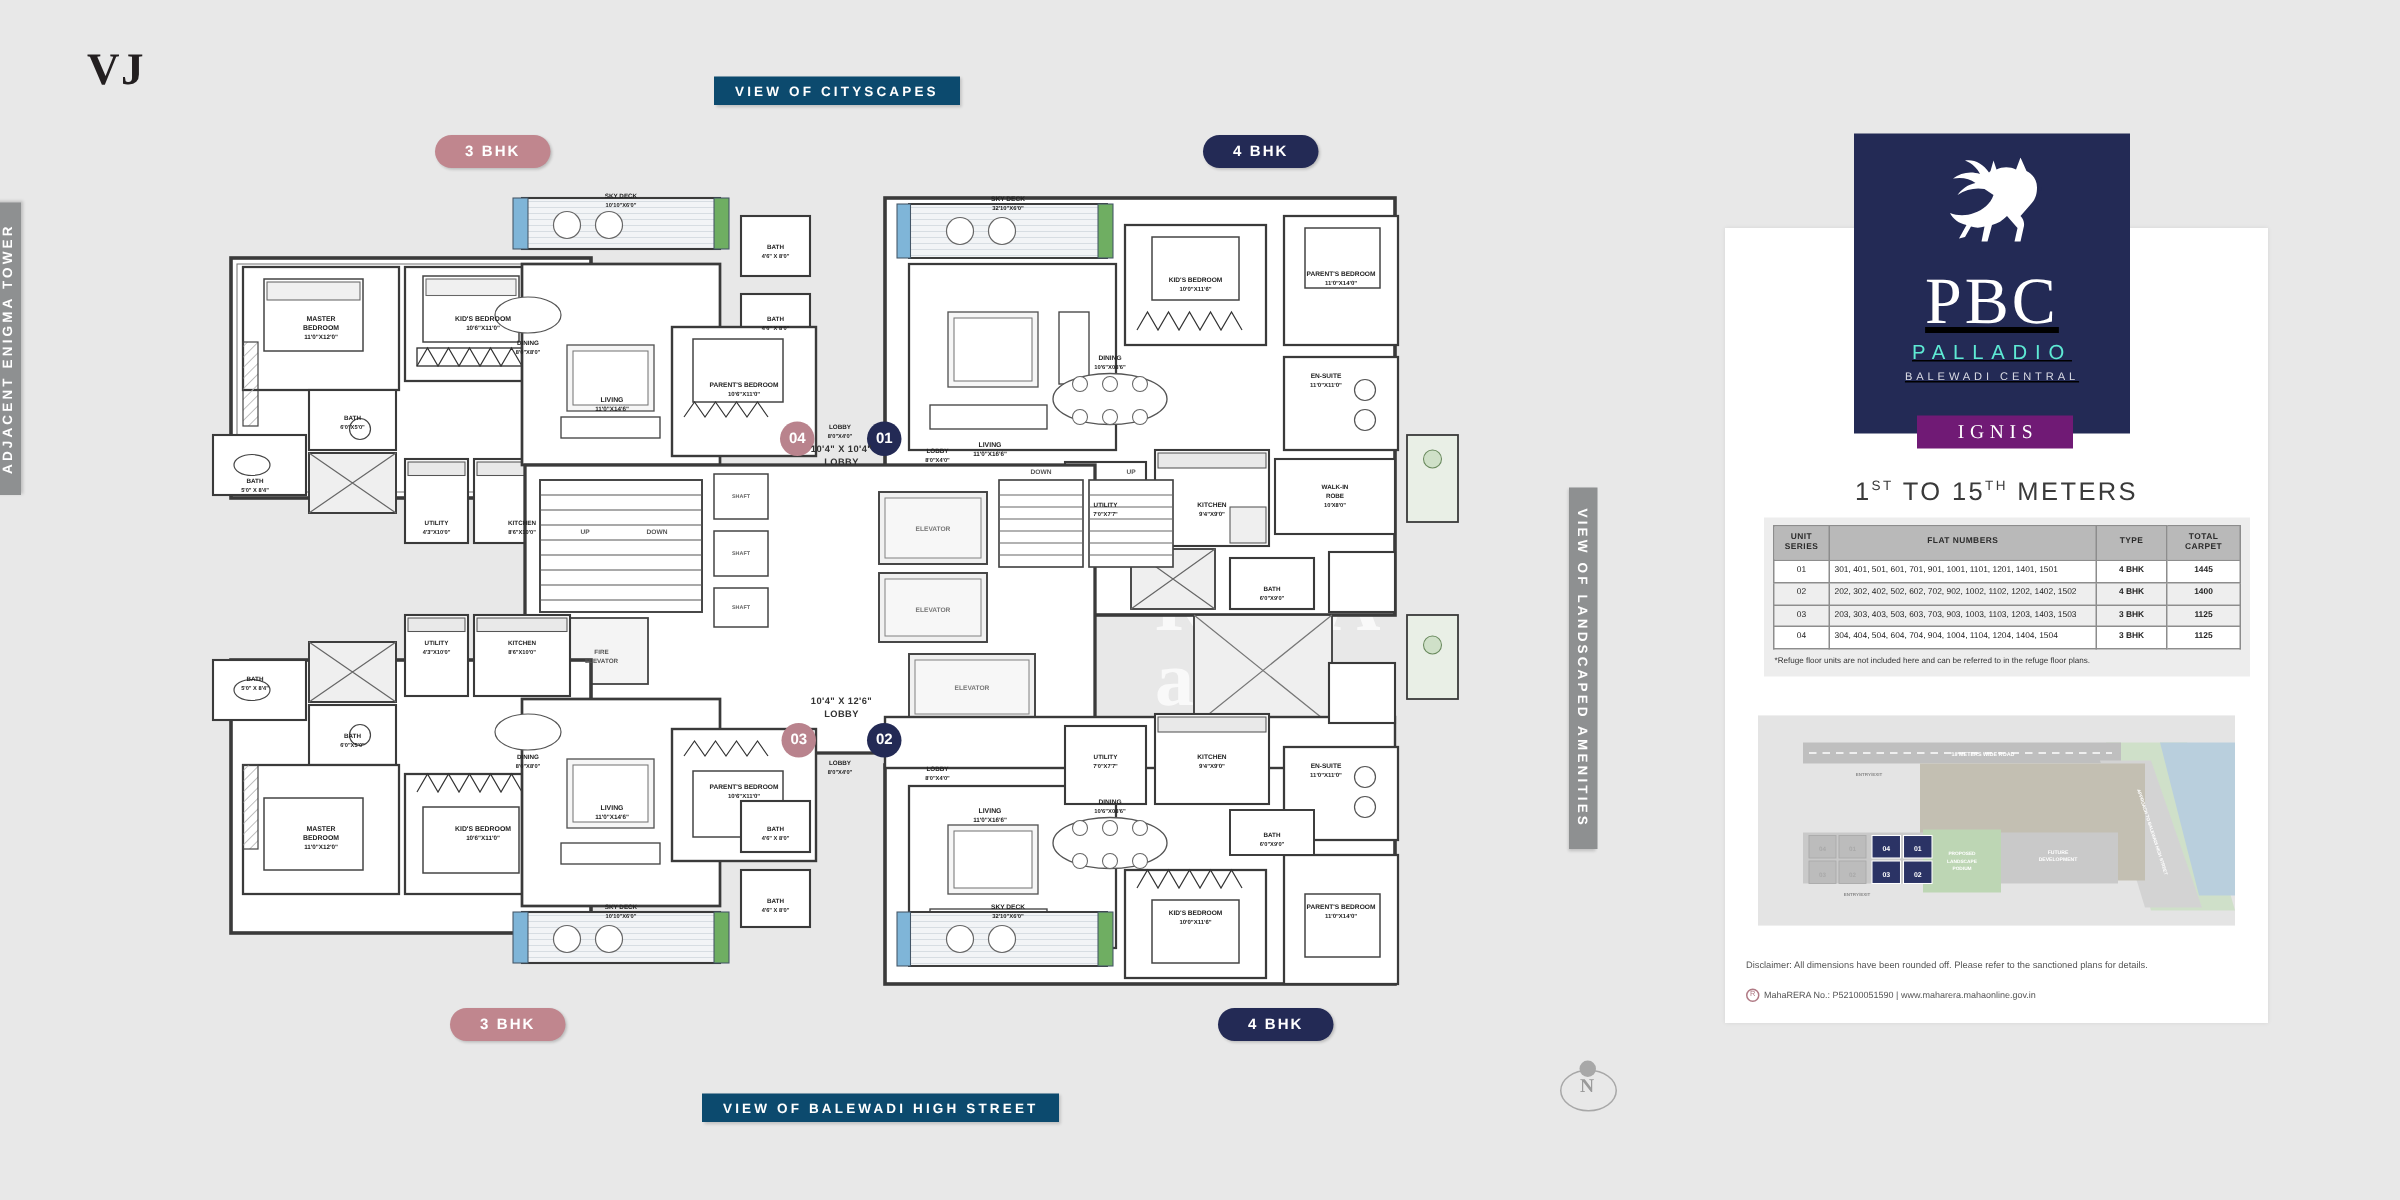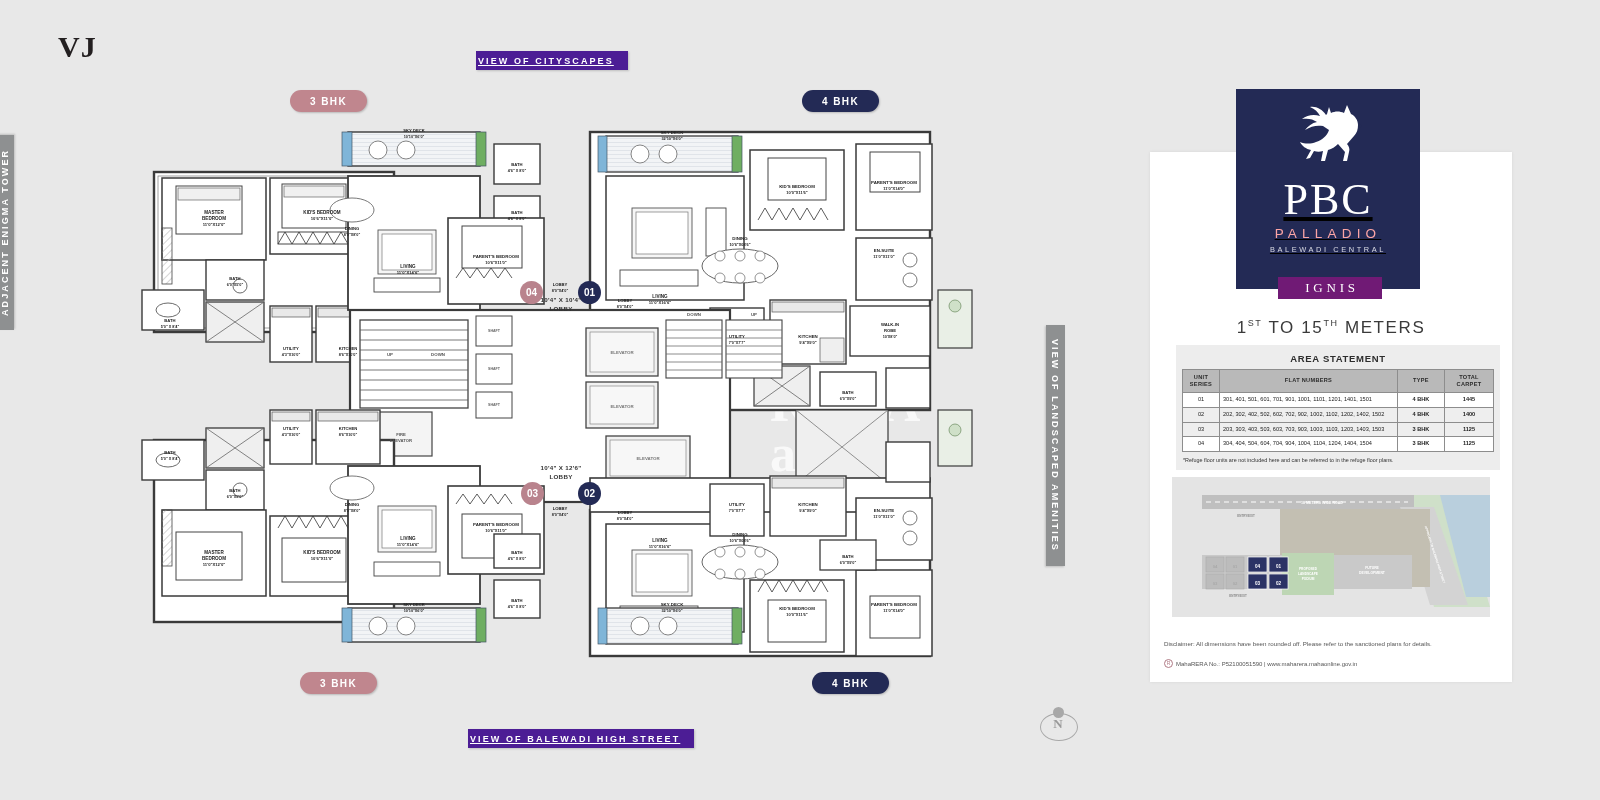--- a/index.html
+++ b/index.html
@@ -7,25 +7,24 @@
     width:1600px;height:800px;overflow:hidden;
     background:#e8e8e8;
     font-family:"Liberation Sans", sans-serif;
     position:relative;
   }
   
   #plan-panel{position:absolute;left:0;top:0;width:1140px;height:800px;background:#e8e8e8;}
   #brand-vj{position:absolute;left:58px;top:30px;font-family:"Liberation Serif",serif;font-size:30px;font-weight:bold;color:#231f20;letter-spacing:1px;text-align:right;}
 
   .view-tag{
-    position:absolute;background:#4c1d95;color:#ffffff;
+    position:absolute;background:#0c4a6e;color:#ffffff;
     font-size:9px;font-weight:bold;letter-spacing:2.1px;
-    padding:5px 14px 4px 2px;white-space:nowrap;
+    padding:5px 14px 4px 14px;white-space:nowrap;
     box-shadow:1px 1px 2px rgba(0,0,0,.18);
-    text-decoration:underline;
   }
   #view-top{left:476px;top:51px;}
   #view-bottom{left:468px;top:729px;}
   .view-tag-vert{
     position:absolute;background:#8e9091;color:#fff;
     font-size:9px;font-weight:bold;letter-spacing:2.1px;white-space:nowrap;
     padding:5px 14px 4px 14px;
     box-shadow:1px 1px 2px rgba(0,0,0,.18);
   }
   #view-left{left:-5px;top:330px;transform:rotate(-90deg);transform-origin:left top;}
@@ -70,21 +69,21 @@
   #um-02{left:578px;top:482px;}
   .lobby-txt{position:absolute;text-align:center;font-size:6.2px;color:#333;letter-spacing:.3px;line-height:1.5;font-weight:bold;}
   #lobby-top{left:506px;top:295px;width:110px;}
   #lobby-bot{left:506px;top:463px;width:110px;}
 
   
   #right-panel{position:absolute;left:1150px;top:152px;width:362px;height:530px;background:#ffffff;box-shadow:0 0 3px rgba(0,0,0,.08);}
   #logo-box{position:absolute;left:1236px;top:89px;width:184px;height:200px;background:#232a55;text-align:center;text-decoration:underline;}
   #logo-horse{margin-top:16px;}
   #logo-pbc{font-family:"Liberation Serif",serif;color:#fff;font-size:44px;letter-spacing:2px;line-height:.95;margin-top:-2px;}
-  #logo-palladio{color:#fca5a5;font-size:13.5px;letter-spacing:5.2px;margin-top:5px;font-family:"Liberation Sans",sans-serif;}
+  #logo-palladio{color:#5eead4;font-size:13.5px;letter-spacing:5.2px;margin-top:5px;font-family:"Liberation Sans",sans-serif;}
   #logo-sub{color:#dcdde6;font-size:7.4px;letter-spacing:2.6px;margin-top:4px;font-family:"Liberation Sans",sans-serif;}
   #ignis{position:absolute;left:1278px;top:277px;width:100px;background:#701a75;color:#fff;
     text-align:center;font-family:"Liberation Serif",serif;font-size:13px;letter-spacing:3.8px;padding:3px 0 3px 4px;}
 
   #floor-title{position:absolute;left:1150px;top:318px;width:362px;text-align:center;
     font-size:17px;letter-spacing:1.6px;color:#3a3a3a;font-weight:normal;}
   #floor-title sup{font-size:9px;}
 
   #area-wrap{position:absolute;left:1176px;top:345px;width:312px;background:#ededed;padding:5px 6px 6px 6px;}
   #area-title{text-align:center;font-size:9.5px;font-weight:bold;letter-spacing:.7px;color:#2d2d2d;padding:3px 0 5px 0;}
@@ -533,21 +532,20 @@
   <div id="logo-palladio">PALLADIO</div>
   <div id="logo-sub">BALEWADI CENTRAL</div>
 </div>
 <div id="ignis">IGNIS</div>
 
 <div id="floor-title">
   <span>1</span><sup>ST</sup><span> TO 15</span><sup>TH</sup><span> METERS</span>
 </div>
 
 <div id="area-wrap">
-  <div id="area-title">AREA STATEMENT</div>
   <table class="area">
     <thead>
       <tr>
         <th>
           <span>UNIT</span><br>
           <span>SERIES</span>
         </th>
         <th>FLAT NUMBERS</th>
         <th>TYPE</th>
         <th>

